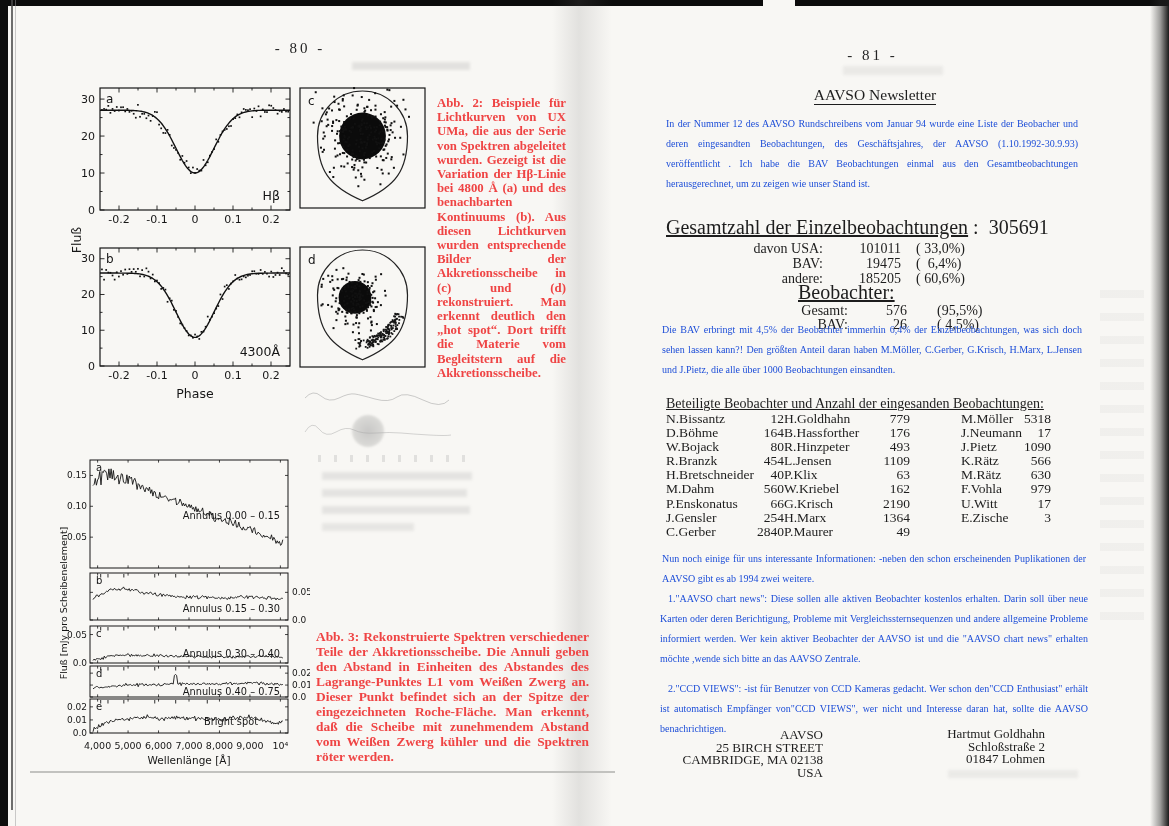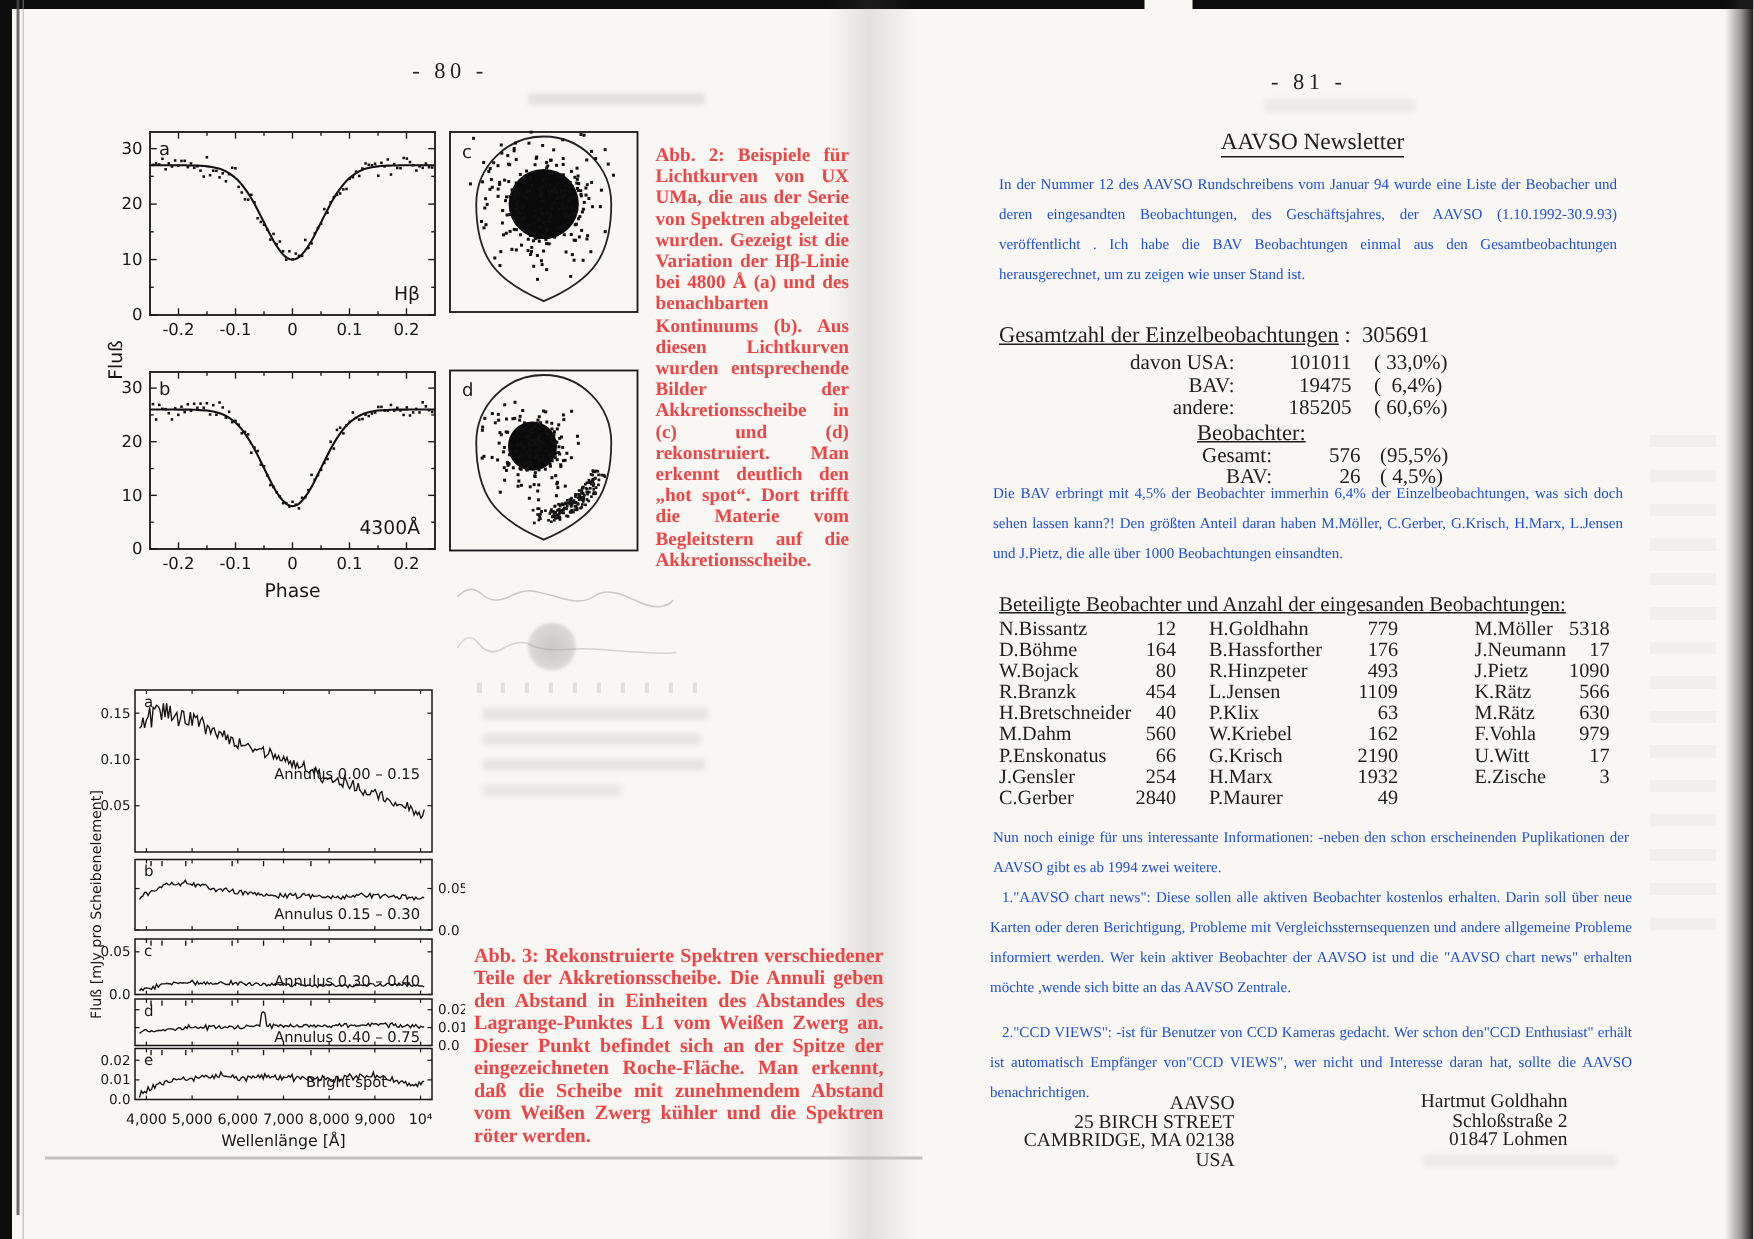--- a/index.html
+++ b/index.html
@@ -7,31 +7,31 @@
   .scan{position:relative;width:1169px;height:826px;background:#f8f7f4;overflow:hidden;
         font-family:"Liberation Serif",serif;color:#1d1d1d}
   .abs{position:absolute}
   .pgnum{font-size:15px;letter-spacing:3px;color:#242424;text-align:center}
   .para{font-size:10px;line-height:20px;text-align:justify;color:#1d4ed8}
   .ind{text-indent:8px}
   .cap{font-weight:bold;text-align:justify;color:#ef4444}
   .u{text-decoration:underline}
   .title{font-size:15.5px;font-weight:normal;text-align:center}
   .title span{border-bottom:1.4px solid #1d1d1d;padding-bottom:1px}
-  .tline{font-size:15px}
+  .tline{font-size:20px}
   .trow,.orow{display:flex;font-size:14px}
   .tl{width:157px;text-align:right;white-space:pre}
   .tn{width:78px;text-align:right}
   .tp{margin-left:15px;white-space:pre}
   .ol{width:182px;text-align:right}
   .on{width:59px;text-align:right}
-  .op{margin-left:13px;white-space:pre}
+  .op{margin-left:30px;white-space:pre}
   .brow{display:flex;font-size:13.5px;line-height:14.1px;white-space:nowrap}
   .g1n{width:78px}.g1v{width:40px;text-align:right}
-  .g2n{width:88px;margin-left:22px}.g2v{width:38px;text-align:right}
+  .g2n{width:88px;}.g2v{width:38px;text-align:right}
   .g3n{width:60px;margin-left:51px}.g3v{width:30px;text-align:right}
   .addr{font-size:13px;line-height:12.6px;text-align:right}
   svg text{font-family:"DejaVu Sans","Liberation Sans",sans-serif;fill:#161616}
   .smudge{background:#8f8f8f;filter:blur(1.6px)}
 </style>
 </head>
 <body>
 
 <div class="scan">
 
@@ -1216,21 +1216,21 @@
         <span class="g1v">66</span>
         <span class="g2n">G.Krisch</span>
         <span class="g2v">2190</span>
         <span class="g3n">U.Witt</span>
         <span class="g3v">17</span>
       </div>
       <div class="brow">
         <span class="g1n">J.Gensler</span>
         <span class="g1v">254</span>
         <span class="g2n">H.Marx</span>
-        <span class="g2v">1932</span>
+        <span class="g2v">1364</span>
         <span class="g3n">E.Zische</span>
         <span class="g3v">3</span>
       </div>
       <div class="brow">
         <span class="g1n">C.Gerber</span>
         <span class="g1v">2840</span>
         <span class="g2n">P.Maurer</span>
         <span class="g2v">49</span>
         <span class="g3n"></span>
         <span class="g3v"></span>

